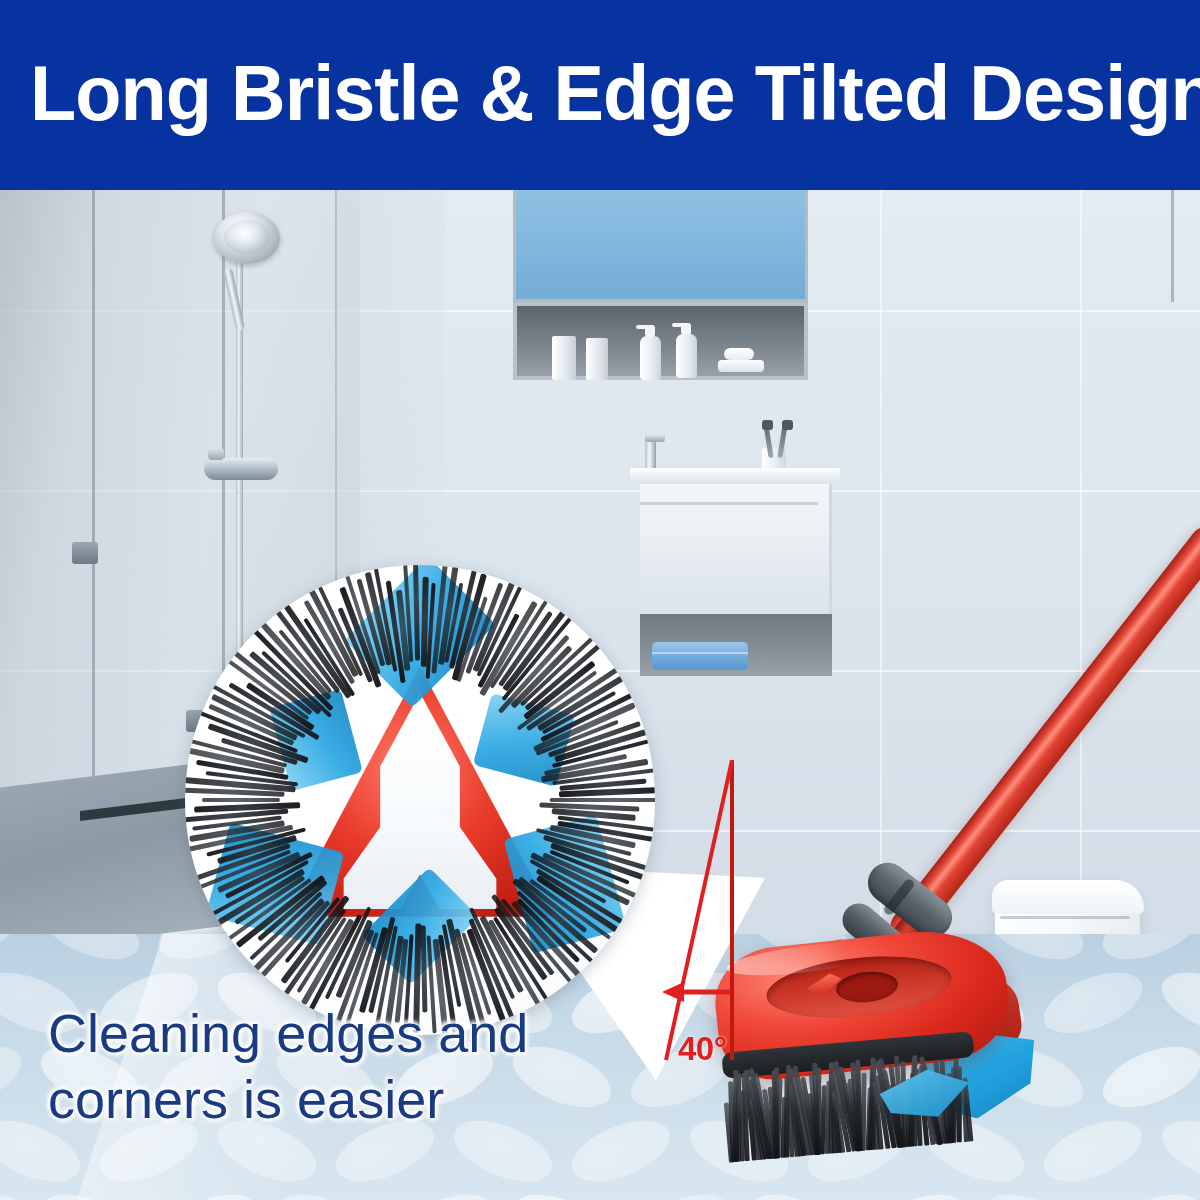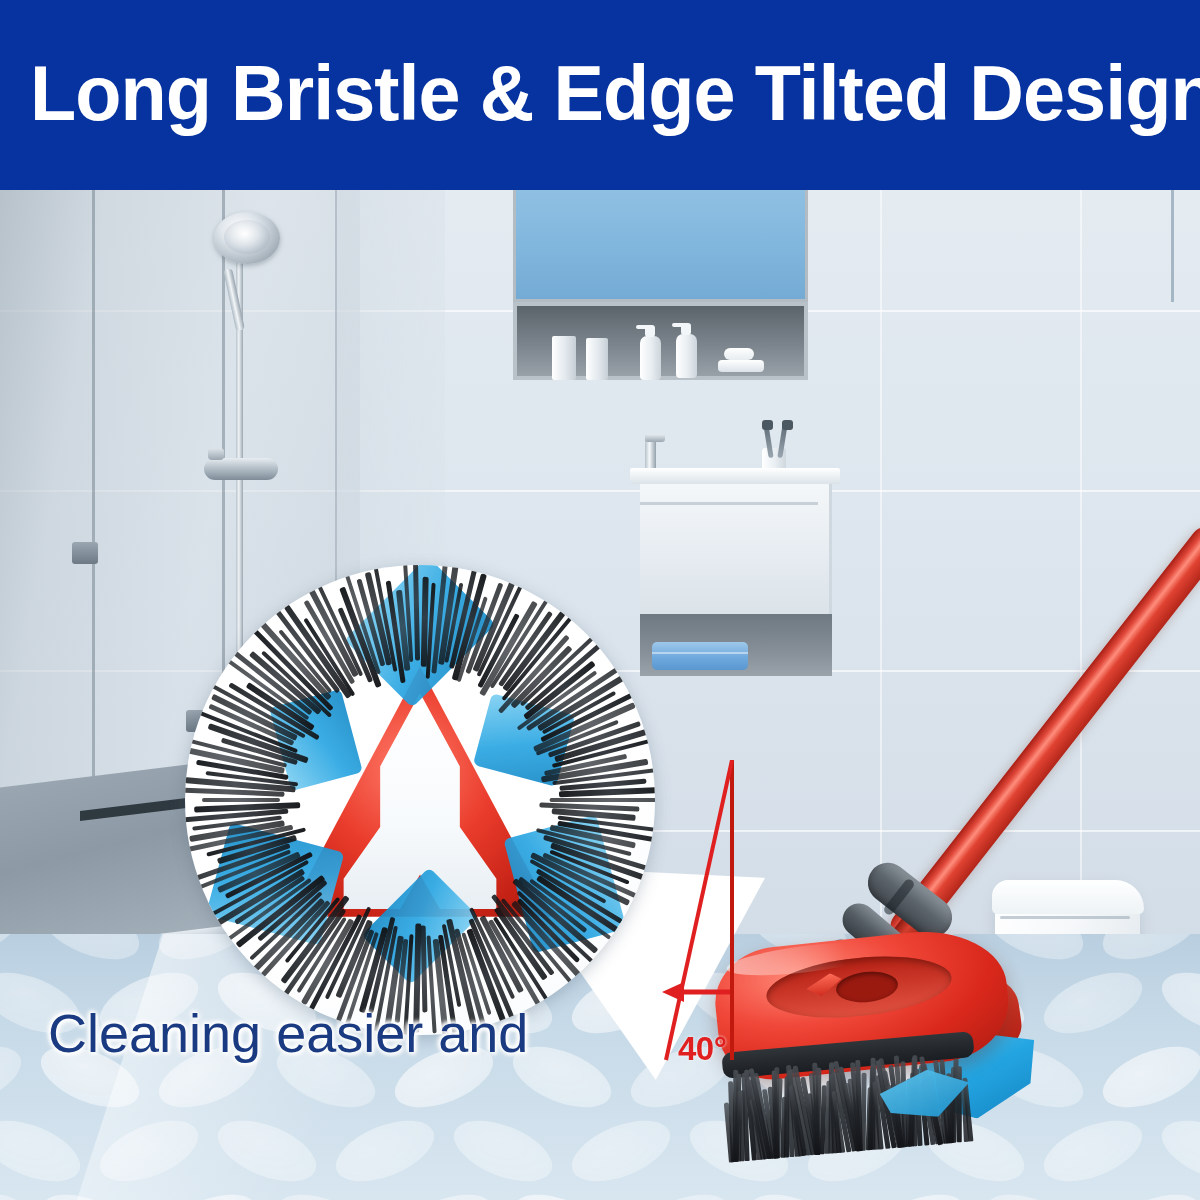--- a/index.html
+++ b/index.html
@@ -814,14 +814,15 @@
 
 <svg class="angle-svg" viewBox="0 0 200 320">
   <line x1="92" y1="0" x2="92" y2="300" stroke="#C2190F" stroke-width="4"></line>
   <line x1="92" y1="0" x2="26" y2="300" stroke="#E02020" stroke-width="4"></line>
   <line x1="90" y1="232" x2="38" y2="232" stroke="#E02020" stroke-width="5"></line>
   <polygon points="22,232 44,222 44,242" fill="#E02020"></polygon>
 </svg>
 <div class="angle-label">40°</div>
 
 <div class="caption">
-  <div>Cleaning easier and</div>
+  <div>Cleaning edges and</div>
+  <div>corners is easier</div>
 </div>
 
 </body></html>

